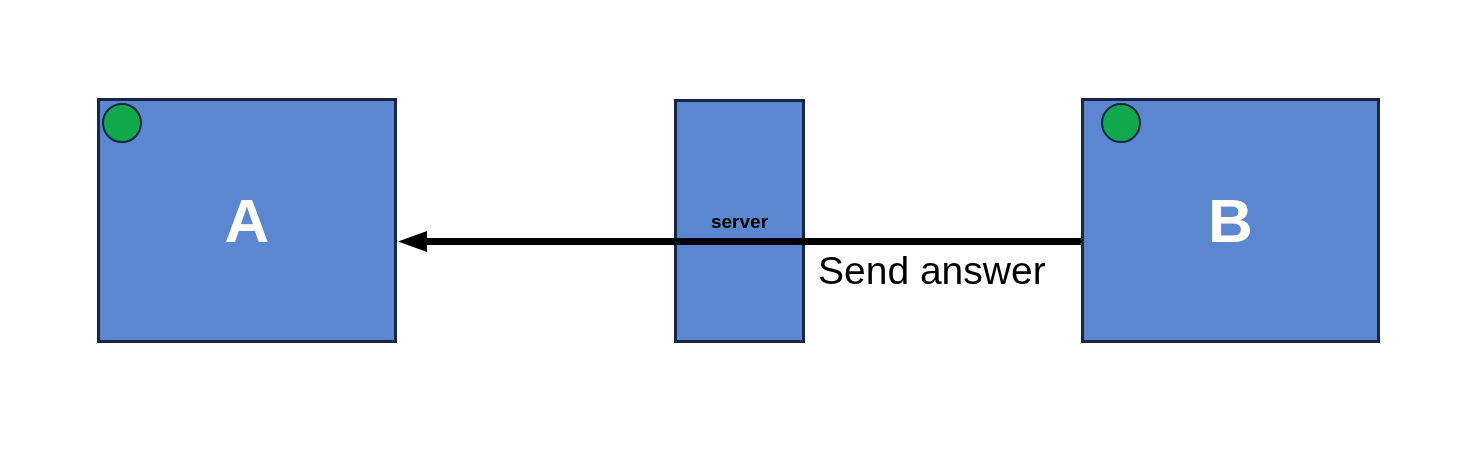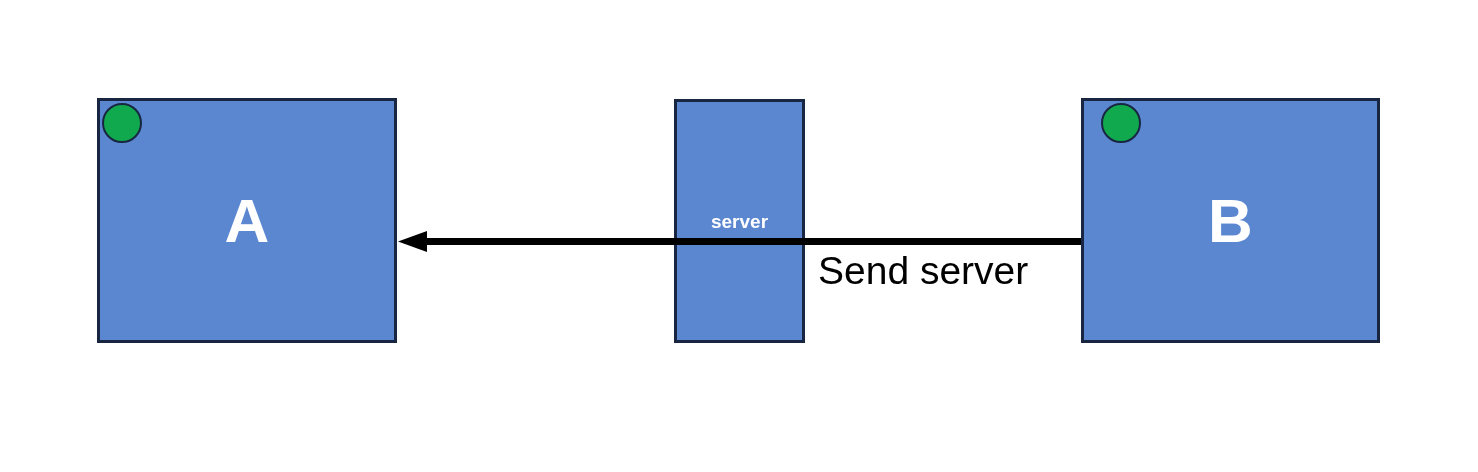--- a/index.html
+++ b/index.html
@@ -79,21 +79,21 @@
   #node-a .status-dot { left: 2px;  top: 2px; }
   #node-b .status-dot { left: 17px; top: 2px; }
 
   
   #server-label {
     position: absolute;
     left: 0;
     right: 0;
     top: 110px;
     text-align: center;
-    color: #ffffff;
+    color: #000000;
     font-family: "Liberation Sans", sans-serif;
     font-weight: bold;
     font-size: 19px;
     line-height: 1;
     user-select: none;
   }
 
   
   #arrow-layer {
     position: absolute;
@@ -135,15 +135,15 @@
   <div id="node-b" class="node-box">
     <div class="status-dot"></div>
     <div class="node-letter">B</div>
   </div>
 
   <svg id="arrow-layer" width="1478" height="472" viewBox="0 0 1478 472" xmlns="http://www.w3.org/2000/svg">
     <line x1="1081" y1="241.5" x2="426" y2="241.5" stroke="#000000" stroke-width="7"></line>
     <polygon points="398,241.5 427,231 427,252" fill="#000000"></polygon>
   </svg>
 
-  <div id="edge-caption">Send server</div>
+  <div id="edge-caption">Send answer</div>
 
 </div>
 
 </body></html>

